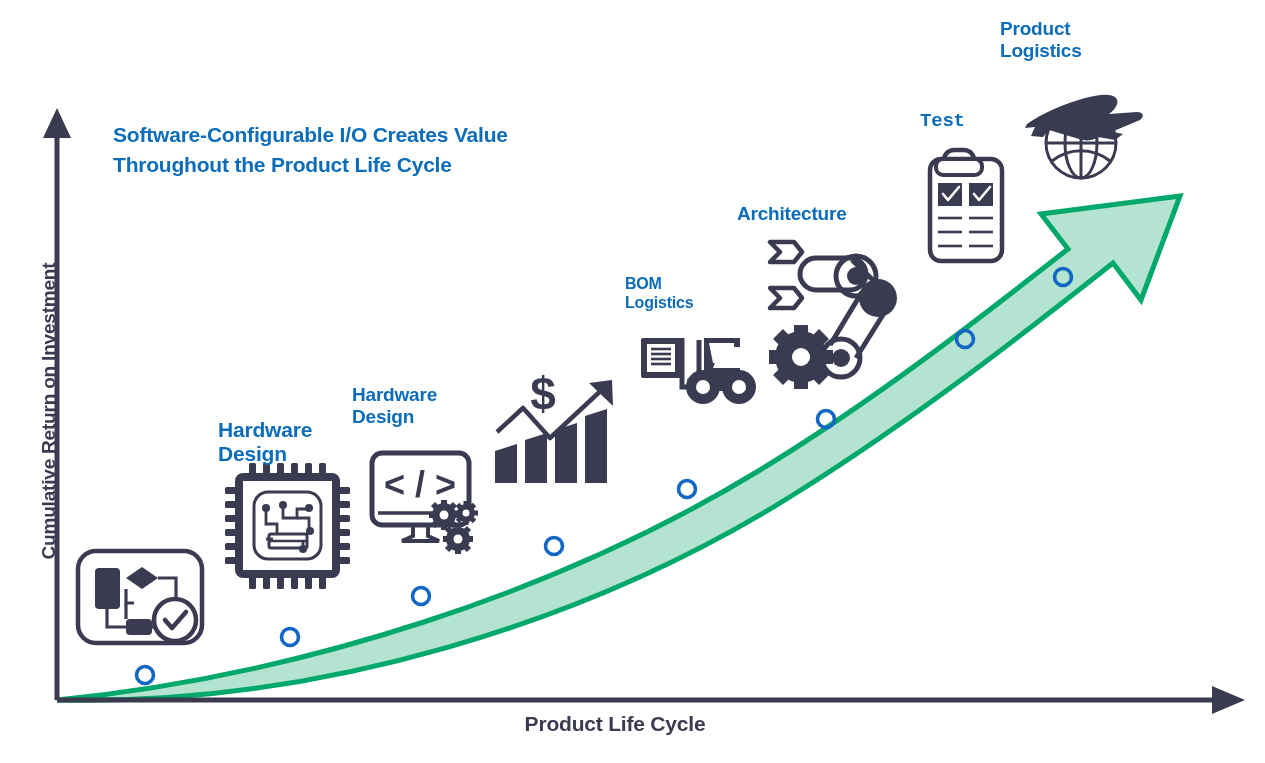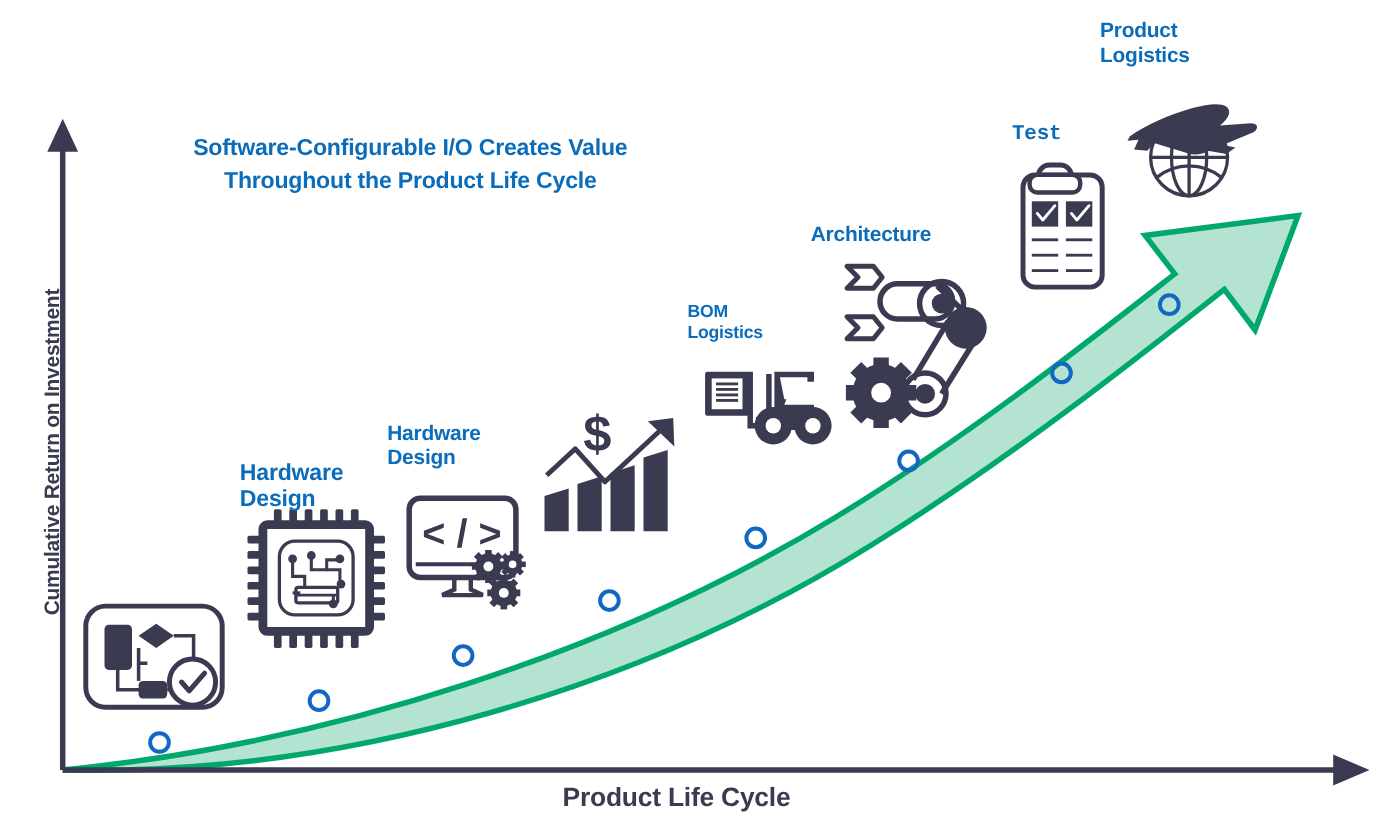--- a/index.html
+++ b/index.html
@@ -35,21 +35,21 @@
   }
   #headline {
     position: absolute;
     left: 113px;
     top: 120px;
     width: 520px;
     color: #0b6cba;
     font-size: 21px;
     font-weight: bold;
     line-height: 1.45;
-    text-align: center;
+    text-align: left;
     letter-spacing: -0.2px;
     white-space: pre-line;
   }
   #ylabel {
     position: absolute;
     left: -116px;
     top: 400px;
     width: 330px;
     text-align: center;
     transform: rotate(-90deg);
@@ -59,21 +59,21 @@
     font-weight: bold;
     letter-spacing: -0.2px;
   }
   #xlabel {
     position: absolute;
     left: 420px;
     top: 712px;
     width: 390px;
     text-align: center;
     color: #3a3a50;
-    font-size: 24px;
+    font-size: 21px;
     font-weight: bold;
     letter-spacing: -0.2px;
   }
 </style>
 </head>
 <body>
 
 <div id="stage">
 
   <svg id="canvas" viewBox="0 0 1265 763">

